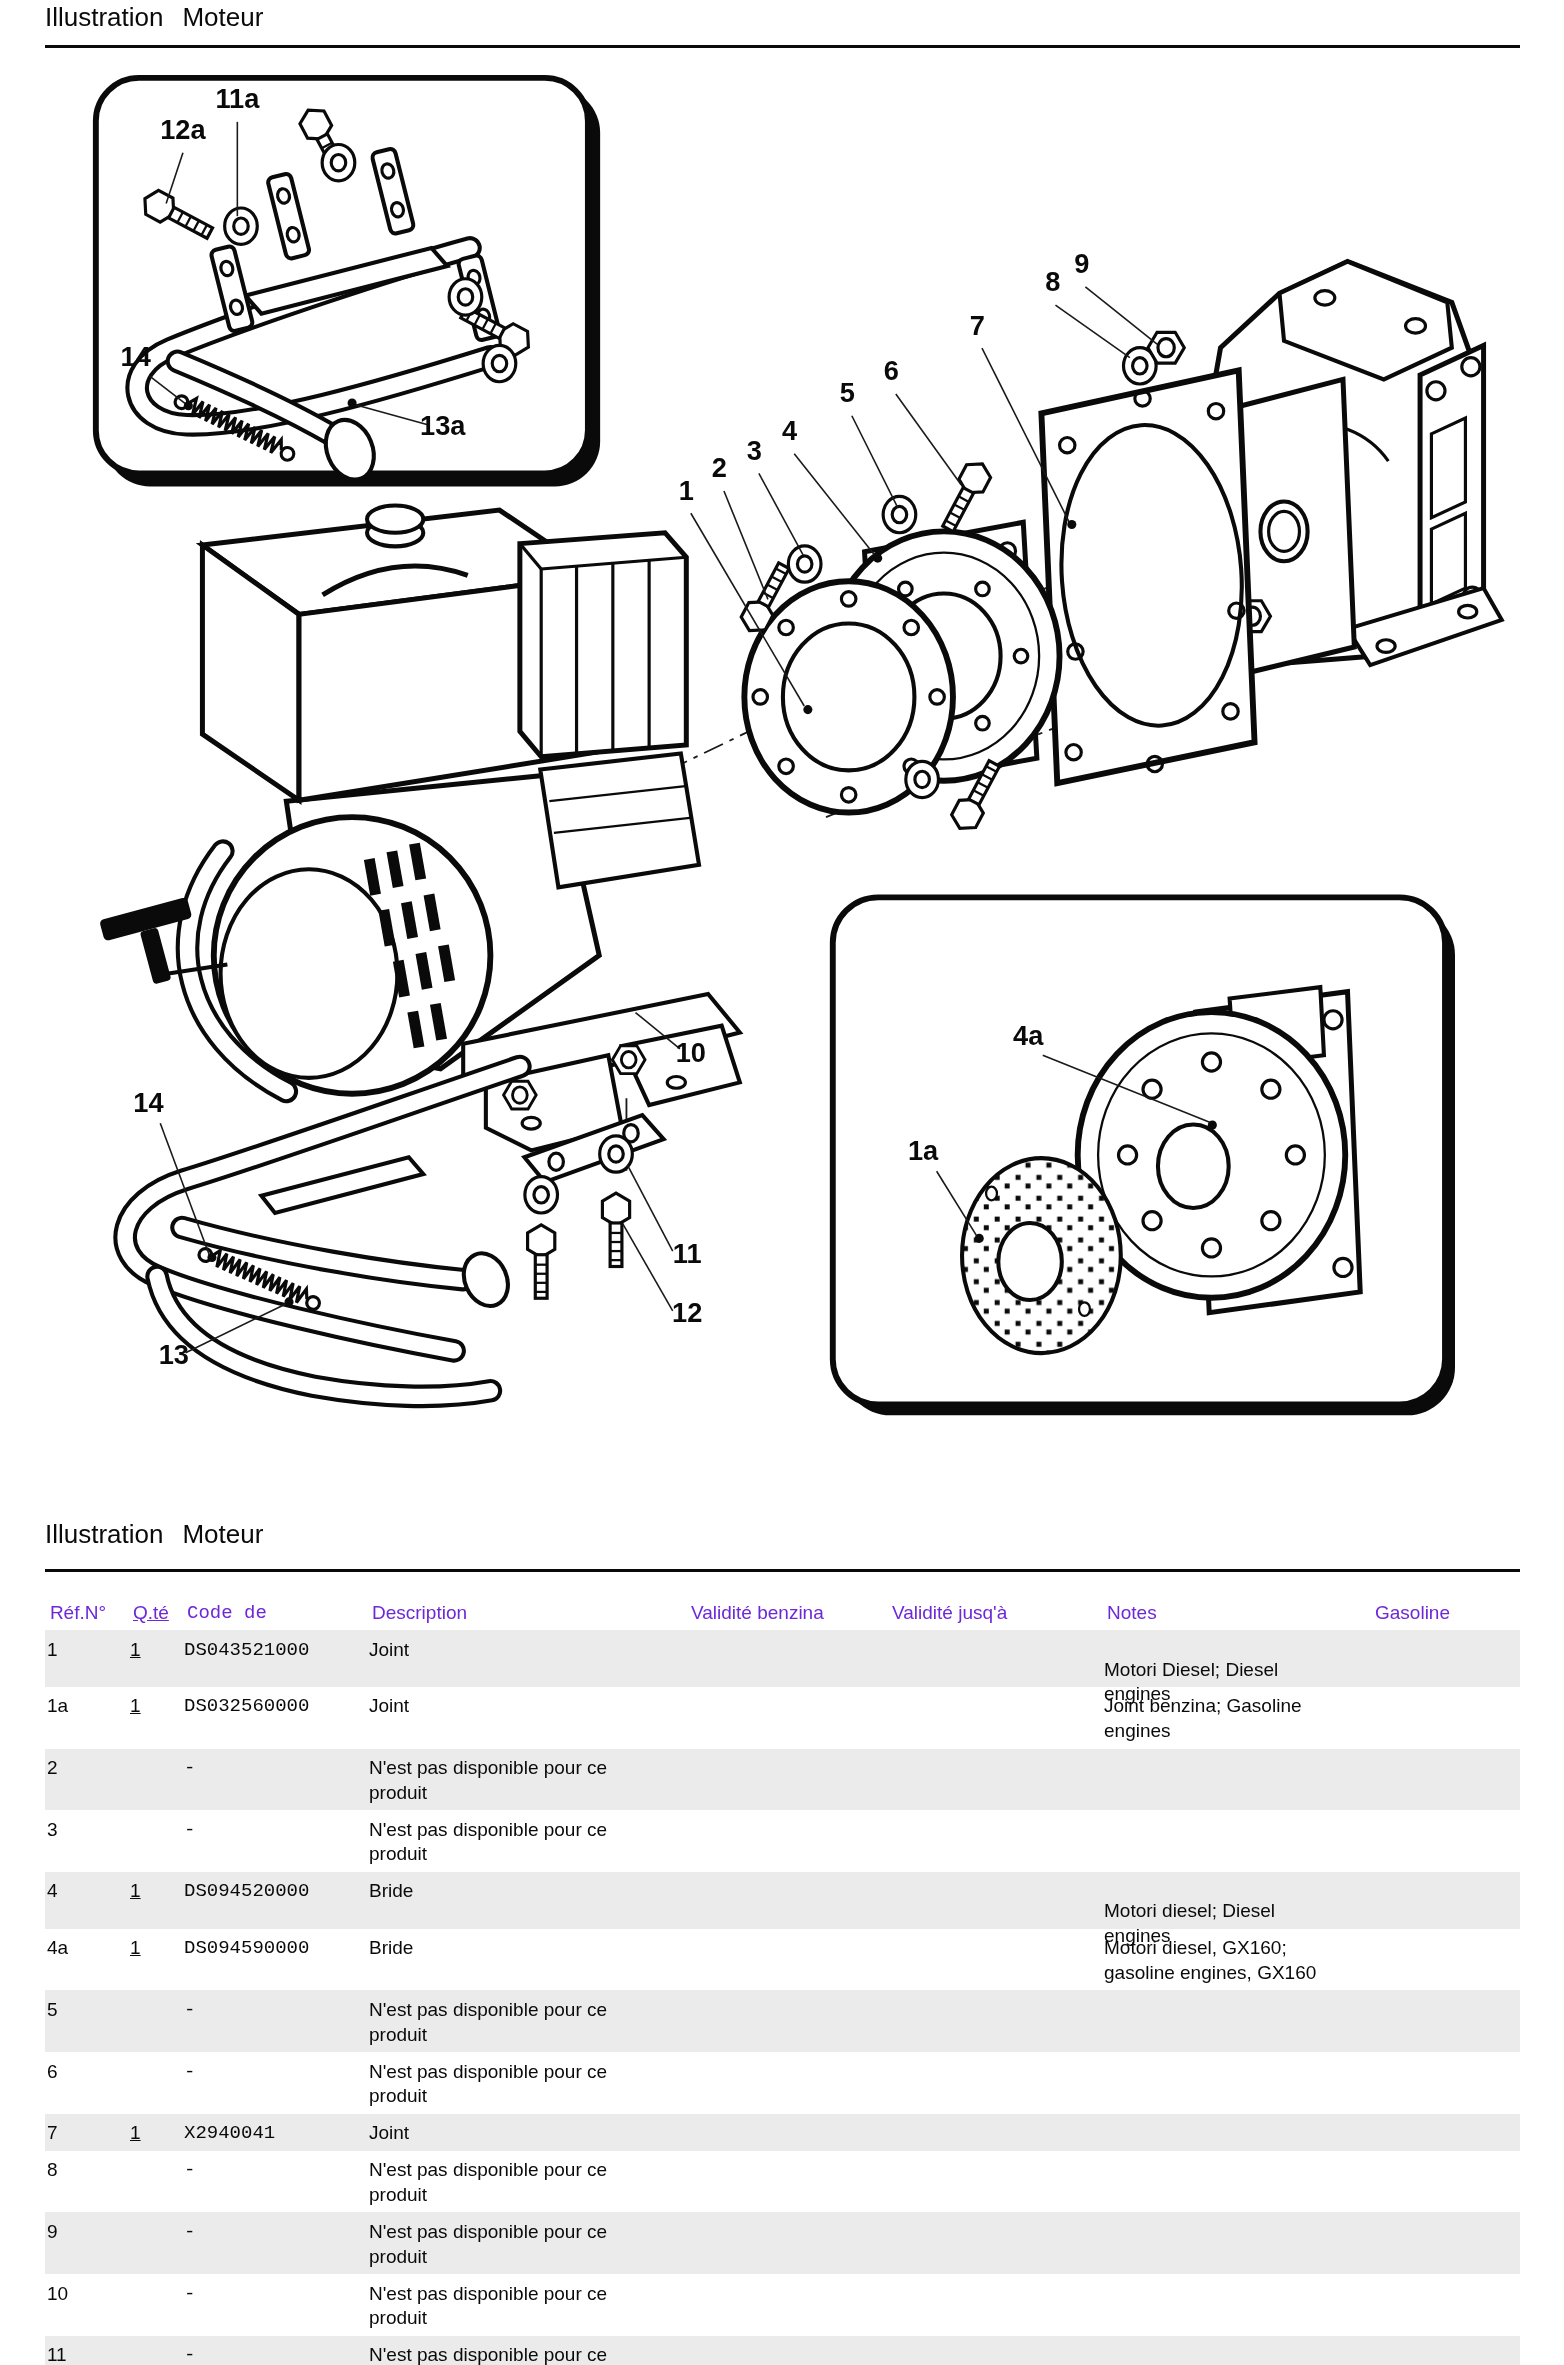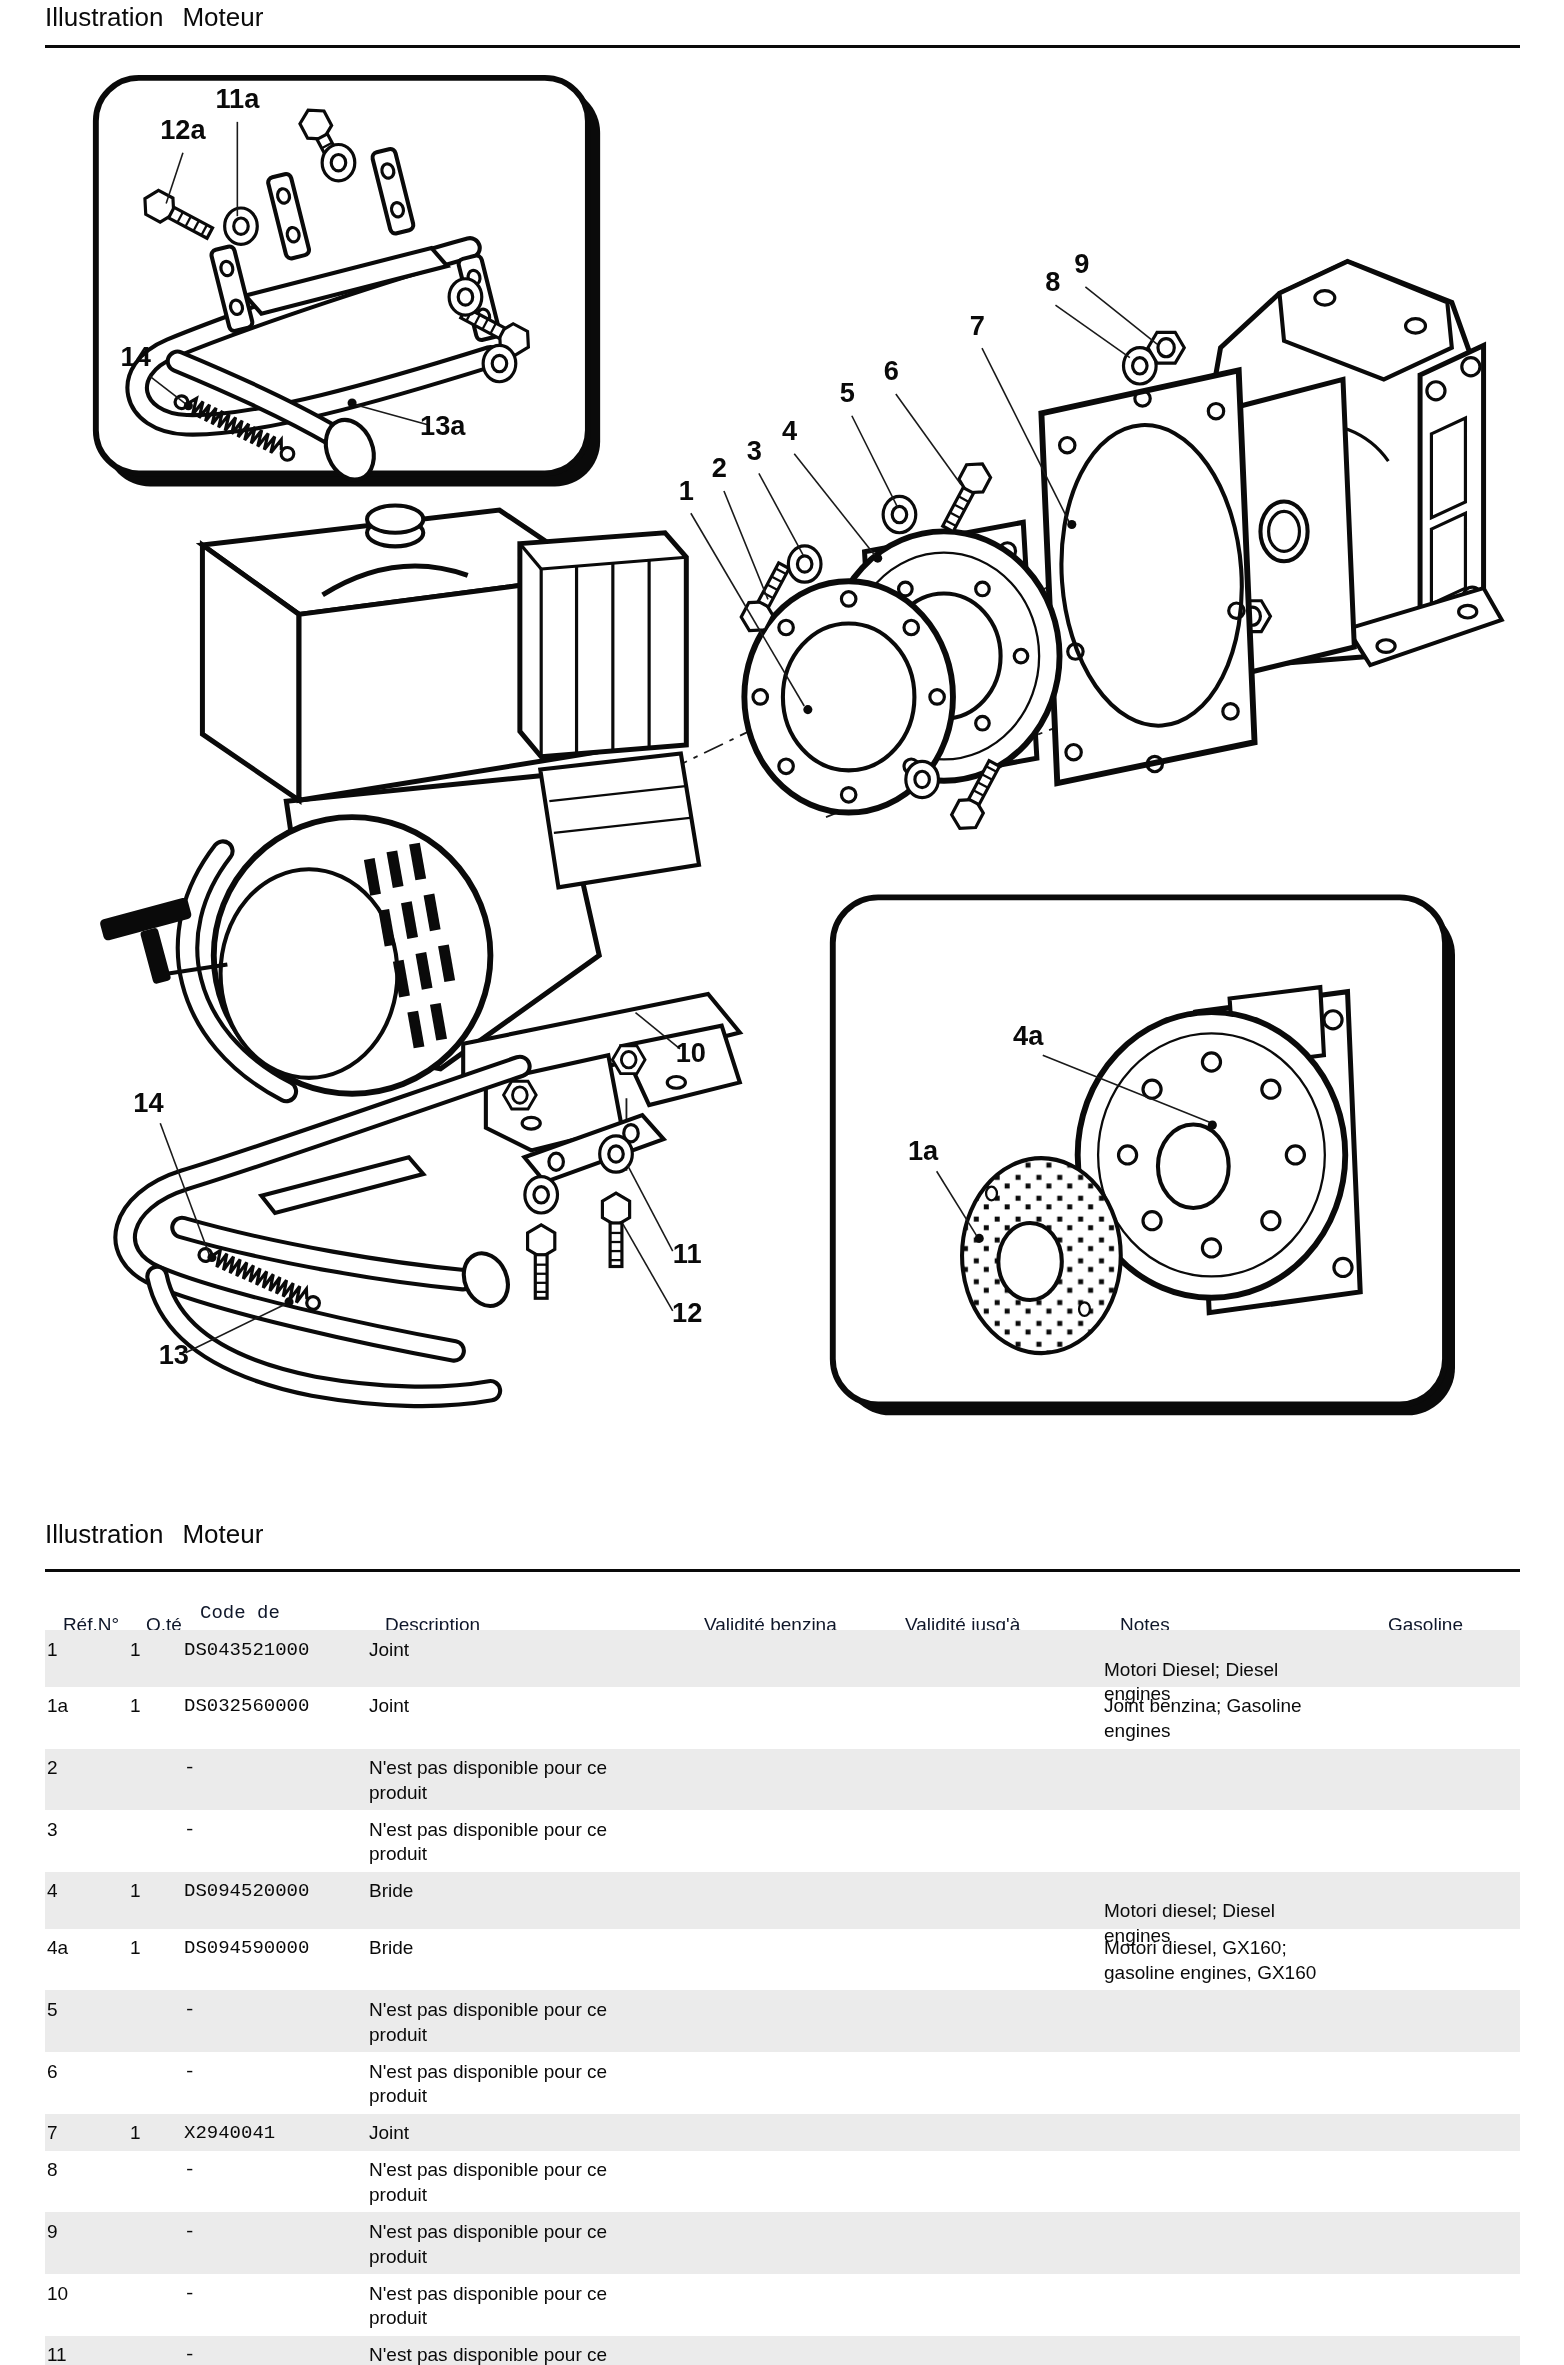--- a/index.html
+++ b/index.html
@@ -27,33 +27,33 @@
   .sw11{stroke-width:11;} .sw13{stroke-width:13;}
   .tube-outer{stroke:#0a0a0a;stroke-width:52;fill:none;stroke-linecap:round;}
   .tube-inner{stroke:#ffffff;stroke-width:34;fill:none;stroke-linecap:round;}
   .dashdot{stroke:#1a1a1a;stroke-width:4;fill:none;stroke-dasharray:46 16 10 16;}
   .leader{stroke:#1a1a1a;stroke-width:3.5;}
   .callout{font:700 60px "Liberation Sans", sans-serif;fill:#0a0a0a;text-anchor:middle;}
   .blackfill{fill:#0a0a0a;stroke:none;}
 
   
   #table-header{
-    position:absolute;left:61px;top:1601px;width:1475px;display:flex;
-    font-size:19px;line-height:1.3;color:#0f172a;align-items:center;
+    position:absolute;left:48px;top:1601px;width:1475px;display:flex;
+    font-size:19px;line-height:1.3;color:#6d28d9;
   }
   #table-rows{
     position:absolute;left:45px;top:1630px;width:1475px;height:1088px;
     overflow:hidden;font-size:19px;line-height:1.3;color:#0a0a0a;
   }
   .trow{display:flex;align-items:flex-start;padding:7.6px 0 4.7px 0;}
   .trow.alt{background:#ebebeb;}
   .trow:last-child{min-height:56px;}
   .cell{box-sizing:border-box;flex:0 0 auto;}
   .c-ref{width:85px;padding-left:1.9px;}
-  .c-qty{width:54px;}
+  .c-qty{width:54px;text-decoration:underline;}
   .c-code{width:185px;font-family:Liberation Mono, monospace;}
   .c-desc{width:319px;padding-right:54px;}
   .c-vdep{width:201px;}
   .c-vjus{width:215px;}
   .c-notes{width:268px;padding-right:36px;}
   .c-bul{flex:1 1 auto;}
   .hcell{box-sizing:border-box;}
   .notes-overflow{height:24.6px;overflow:visible;margin-top:20px;}
 </style>
 </head>

